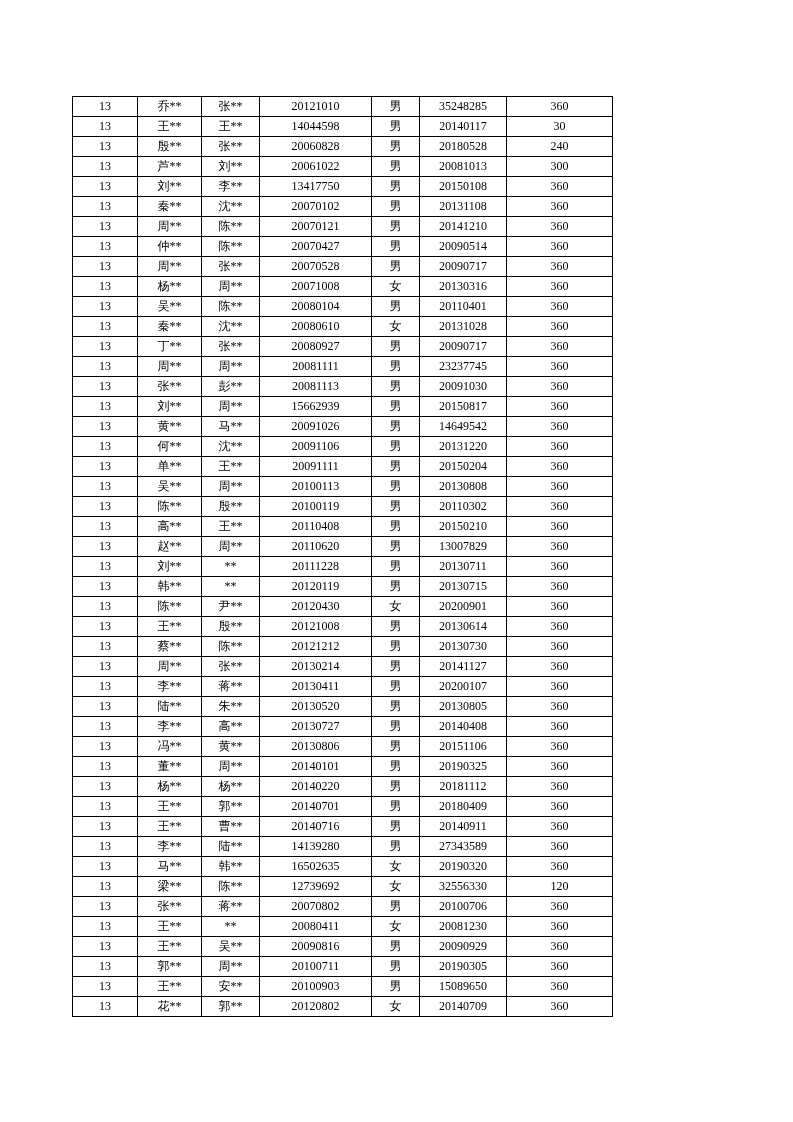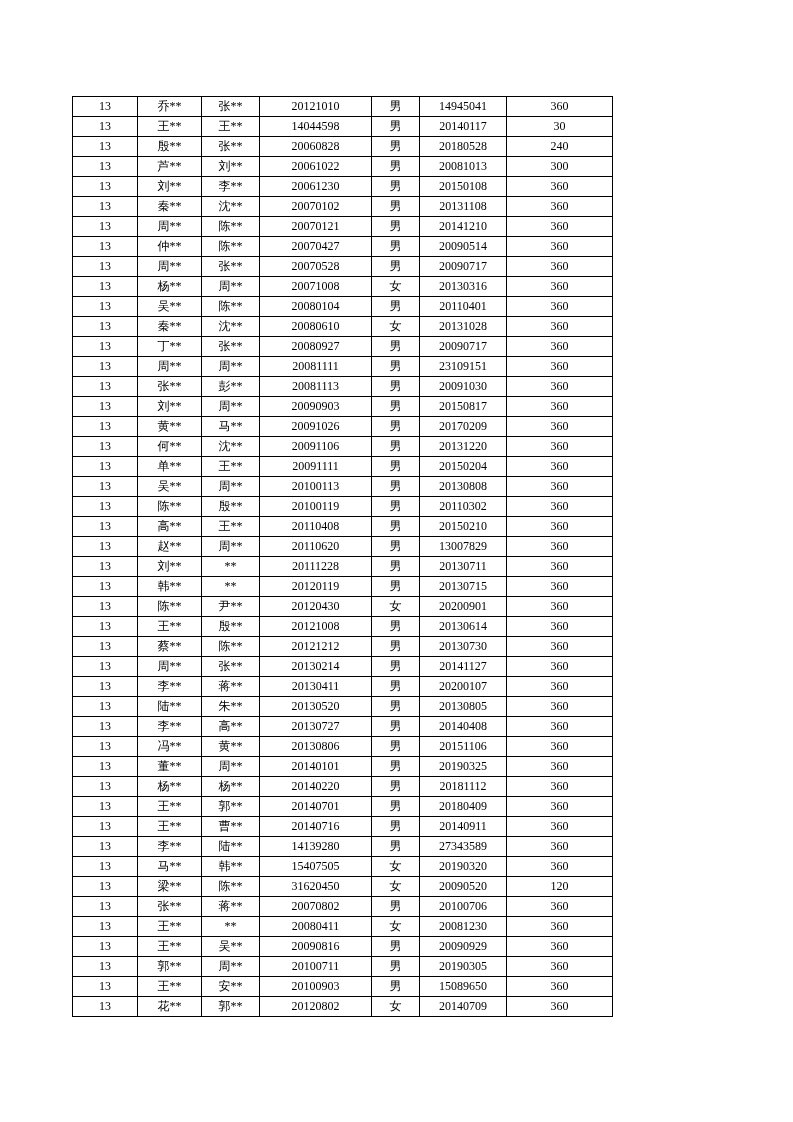--- a/index.html
+++ b/index.html
@@ -61,21 +61,21 @@
         <col class="c6">
         <col class="c7">
     </colgroup>
     <tbody>
         <tr>
           <td>13</td>
           <td>乔**</td>
           <td>张**</td>
           <td>20121010</td>
           <td>男</td>
-          <td>14945041</td>
+          <td>35248285</td>
           <td>360</td>
         </tr>
         <tr>
           <td>13</td>
           <td>王**</td>
           <td>王**</td>
           <td>14044598</td>
           <td>男</td>
           <td>20140117</td>
           <td>30</td>
@@ -95,21 +95,21 @@
           <td>刘**</td>
           <td>20061022</td>
           <td>男</td>
           <td>20081013</td>
           <td>300</td>
         </tr>
         <tr>
           <td>13</td>
           <td>刘**</td>
           <td>李**</td>
-          <td>20061230</td>
+          <td>13417750</td>
           <td>男</td>
           <td>20150108</td>
           <td>360</td>
         </tr>
         <tr>
           <td>13</td>
           <td>秦**</td>
           <td>沈**</td>
           <td>20070102</td>
           <td>男</td>
@@ -178,48 +178,48 @@
           <td>男</td>
           <td>20090717</td>
           <td>360</td>
         </tr>
         <tr>
           <td>13</td>
           <td>周**</td>
           <td>周**</td>
           <td>20081111</td>
           <td>男</td>
-          <td>23109151</td>
+          <td>23237745</td>
           <td>360</td>
         </tr>
         <tr>
           <td>13</td>
           <td>张**</td>
           <td>彭**</td>
           <td>20081113</td>
           <td>男</td>
           <td>20091030</td>
           <td>360</td>
         </tr>
         <tr>
           <td>13</td>
           <td>刘**</td>
           <td>周**</td>
-          <td>20090903</td>
+          <td>15662939</td>
           <td>男</td>
           <td>20150817</td>
           <td>360</td>
         </tr>
         <tr>
           <td>13</td>
           <td>黄**</td>
           <td>马**</td>
           <td>20091026</td>
           <td>男</td>
-          <td>20170209</td>
+          <td>14649542</td>
           <td>360</td>
         </tr>
         <tr>
           <td>13</td>
           <td>何**</td>
           <td>沈**</td>
           <td>20091106</td>
           <td>男</td>
           <td>20131220</td>
           <td>360</td>
@@ -401,32 +401,32 @@
           <td>陆**</td>
           <td>14139280</td>
           <td>男</td>
           <td>27343589</td>
           <td>360</td>
         </tr>
         <tr>
           <td>13</td>
           <td>马**</td>
           <td>韩**</td>
-          <td>15407505</td>
+          <td>16502635</td>
           <td>女</td>
           <td>20190320</td>
           <td>360</td>
         </tr>
         <tr>
           <td>13</td>
           <td>梁**</td>
           <td>陈**</td>
-          <td>31620450</td>
-          <td>女</td>
-          <td>20090520</td>
+          <td>12739692</td>
+          <td>女</td>
+          <td>32556330</td>
           <td>120</td>
         </tr>
         <tr>
           <td>13</td>
           <td>张**</td>
           <td>蒋**</td>
           <td>20070802</td>
           <td>男</td>
           <td>20100706</td>
           <td>360</td>

